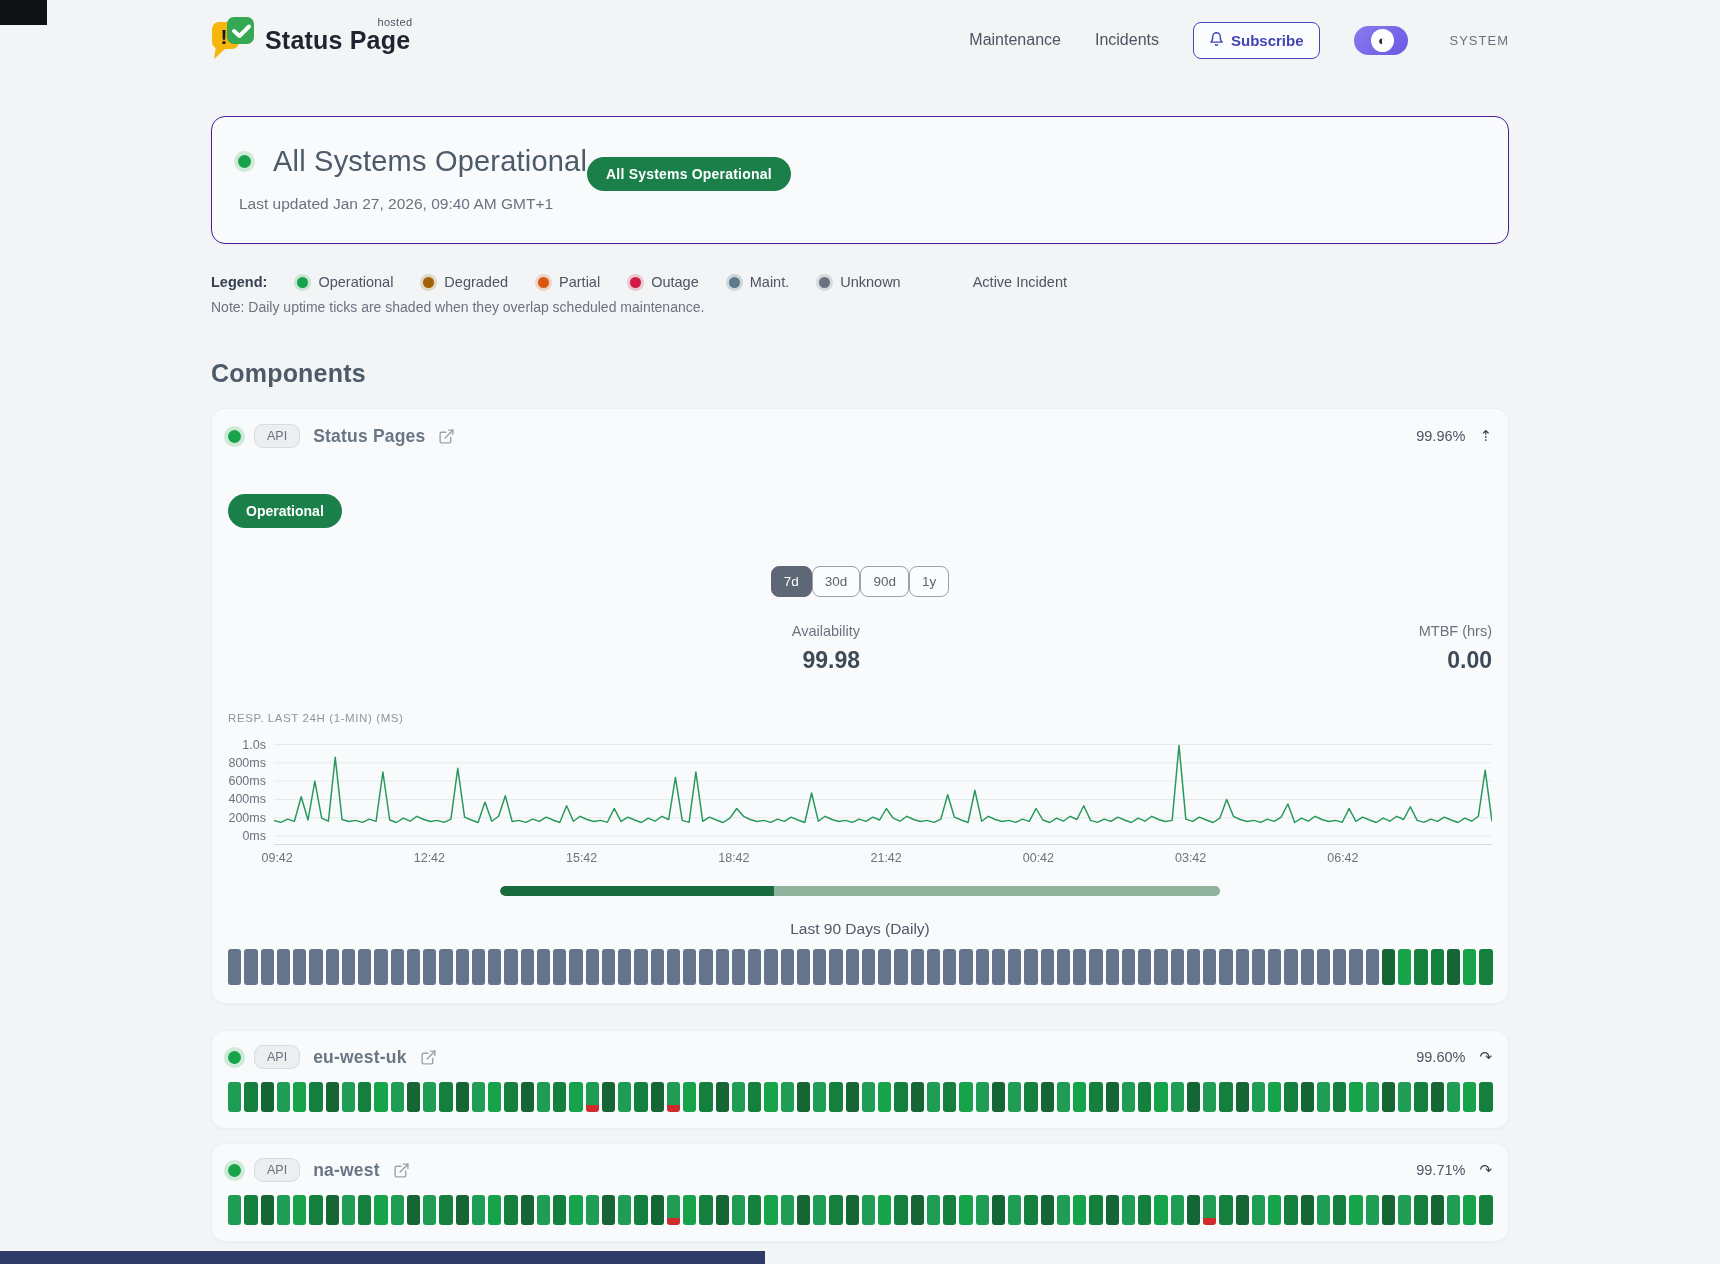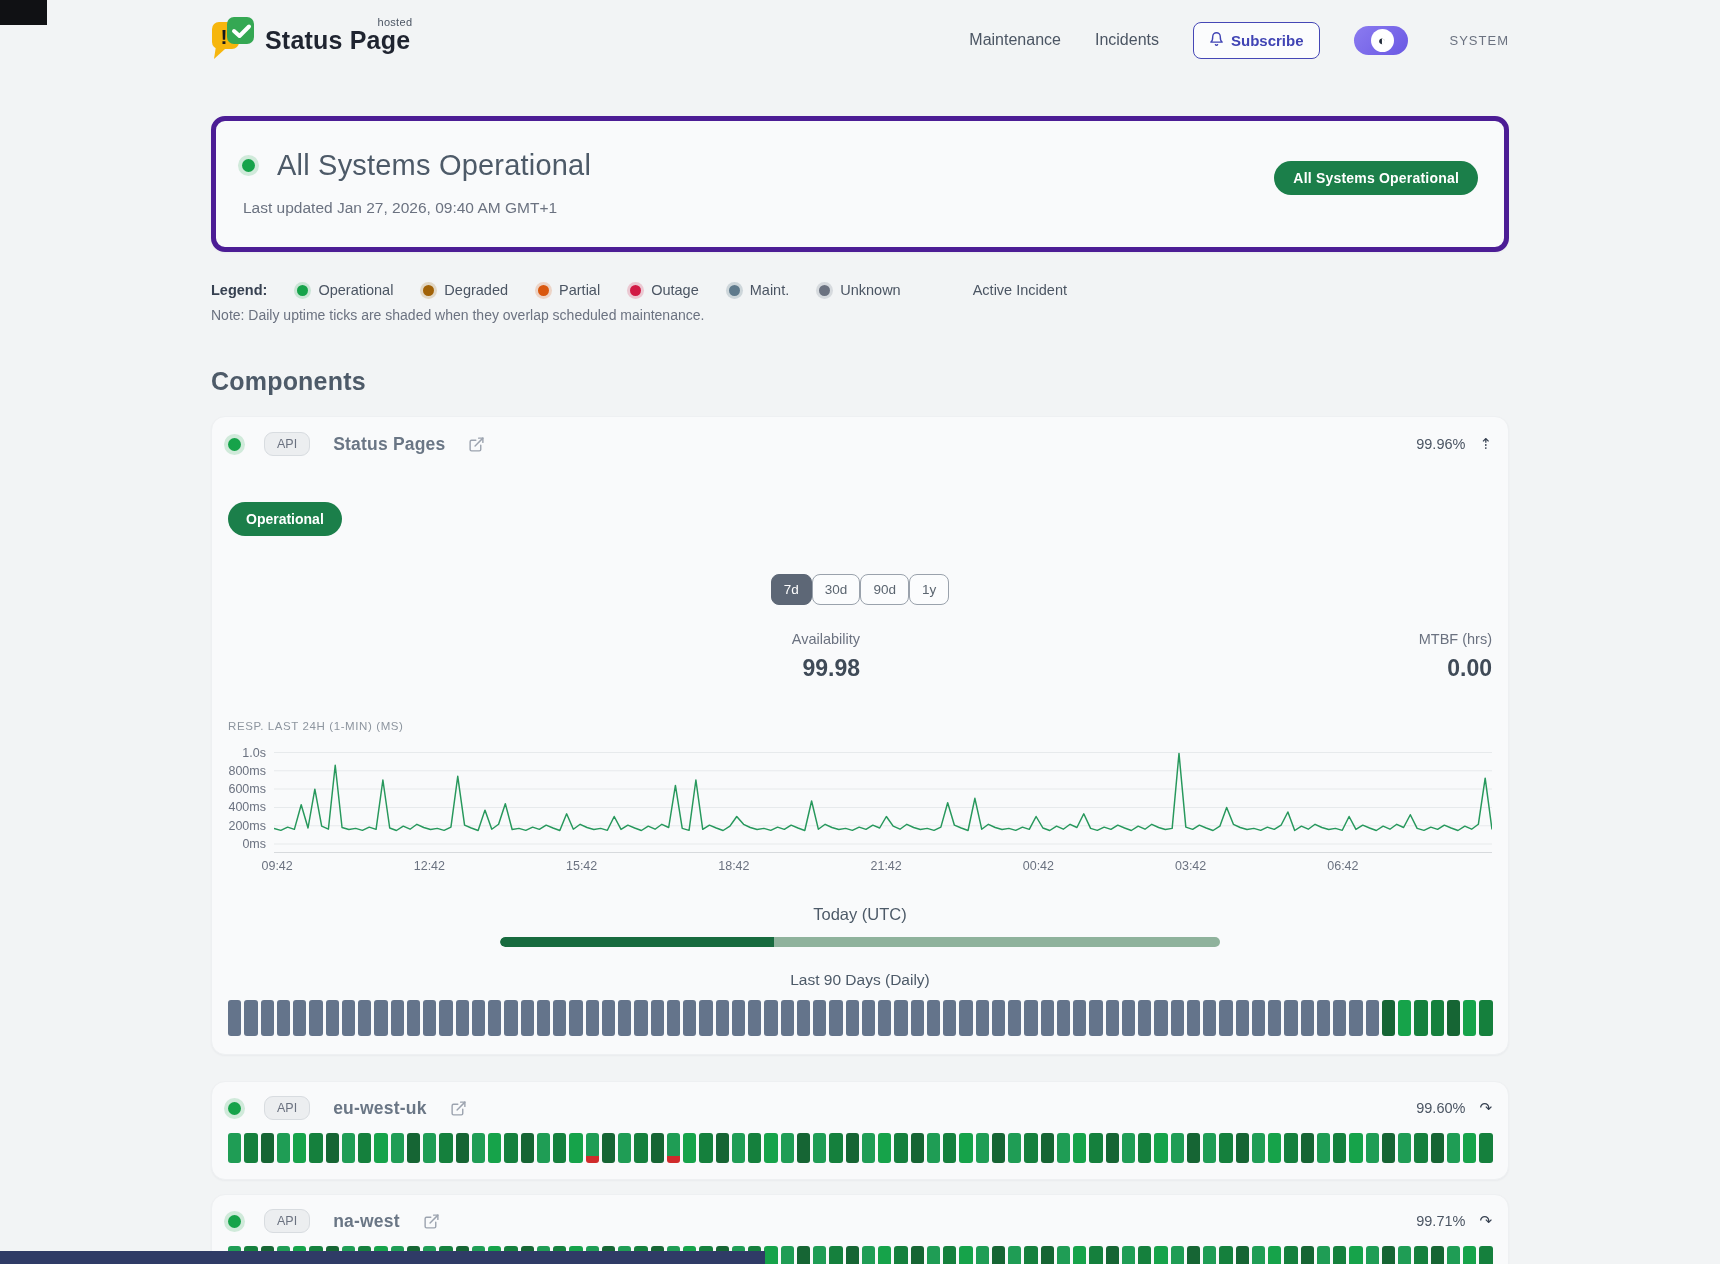--- a/index.html
+++ b/index.html
@@ -22,41 +22,41 @@
   .brand-text { position:relative; font-size:25px; font-weight:700; color:#1f2430; letter-spacing:.2px; }
   .brand-sup { position:absolute; top:-10px; right:-2px; font-size:11px; font-weight:500; color:#4b5563; letter-spacing:.3px; }
   .nav { display:flex; align-items:center; gap:34px; }
   .nav-link { font-size:16px; color:#4b5563; cursor:pointer; background:none; border:none; font-family:inherit; }
   .subscribe-btn { display:flex; align-items:center; gap:7px; border:1.5px solid #4547b6; border-radius:8px; background:#fbfcfd; color:#4044b4; font-weight:700; font-size:15px; padding:8px 15px; cursor:pointer; font-family:inherit; }
   .toggle { width:54px; height:29px; border-radius:15px; background:linear-gradient(135deg,#8b7bf0,#6a58e3); position:relative; cursor:pointer; border:none; }
   .toggle-knob { position:absolute; top:3px; left:17px; width:23px; height:23px; border-radius:50%; background:#fff; display:flex; align-items:center; justify-content:center; font-size:13px; color:#1f2937; line-height:1; }
   .theme-label { font-size:13px; color:#6b7280; letter-spacing:1px; margin-left:8px; }
 
   
-  .hero-card { margin-top:50px; background:#f9fafb; border:5px solid #4c1d95; border-radius:14px; padding:28px 26px 30px; display:flex; justify-content:space-between; align-items:flex-start; box-shadow:0 1px 2px rgba(16,24,40,.04); }
+  .hero-card { margin-top:50px; background:#f9fafb; border:1px solid #4c1d95; border-radius:14px; padding:28px 26px 30px; display:flex; justify-content:flex-start; align-items:flex-start; box-shadow:0 1px 2px rgba(16,24,40,.04); }
   .hero-title-row { display:flex; align-items:center; gap:22px; }
   .status-dot { width:13px; height:13px; border-radius:50%; background:#16a34a; box-shadow:0 0 0 4px rgba(22,163,74,.18); flex:none; }
   .hero-title { font-size:29px; font-weight:500; color:#4d5a68; letter-spacing:.2px; }
   .hero-sub { margin-top:17px; margin-left:1px; font-size:15.5px; color:#6b7280; }
   .hero-badge { margin-top:12px; background:#1b7f4a; color:#fff; font-size:14px; font-weight:700; padding:9px 19px; border-radius:999px; letter-spacing:.2px; }
 
   
   .legend-row { margin-top:30px; display:flex; align-items:center; gap:30px; font-size:14.5px; color:#4b5563; flex-wrap:nowrap; }
   .legend-label { font-weight:700; color:#374151; }
   .legend-item { display:flex; align-items:center; gap:10px; }
   .legend-item-spaced { margin-left:42px; }
   .legend-dot { width:11px; height:11px; border-radius:50%; flex:none; }
   .legend-note { margin-top:9px; font-size:14px; color:#6b7280; }
 
   
   .components-title { margin-top:44px; font-size:25px; font-weight:600; color:#4d5a68; letter-spacing:.2px; }
   .card { background:#f9fafb; border:1px solid #eef0f2; border-radius:14px; box-shadow:0 1px 2px rgba(16,24,40,.04); }
   .main-card { margin-top:20px; padding:15px 16px 18px; }
   .comp-row { display:flex; align-items:center; justify-content:space-between; }
-  .comp-left { display:flex; align-items:center; gap:23px; }
+  .comp-left { display:flex; align-items:center; gap:13px; }
   .api-pill { background:#eceef0; border:1px solid #d8dce0; color:#6b7280; font-size:12.5px; padding:4px 12px; border-radius:9px; }
   .comp-name { font-size:17.5px; font-weight:700; color:#6a7685; letter-spacing:.2px; }
   .ext-link { display:inline-flex; cursor:pointer; }
   .comp-right { display:flex; align-items:center; gap:14px; font-size:14.5px; color:#4b5563; }
   .collapse-icon { font-size:15px; color:#374151; cursor:pointer; }
 
   .op-badge { display:inline-block; margin-top:46px; background:#1b7f4a; color:#fff; font-size:14px; font-weight:700; padding:9px 18px; border-radius:999px; }
 
   .range-row { margin-top:38px; display:flex; justify-content:center; }
   .range-btn { font-family:inherit; font-size:13.5px; padding:7px 12px; border-radius:8px; border:1px solid #9aa2ac; background:#fbfcfd; color:#5b6570; cursor:pointer; min-width:40px; }
@@ -247,21 +247,20 @@
         <span style="left: 0%;">09:42</span>
         <span style="left: 12.5%;">12:42</span>
         <span style="left: 25%;">15:42</span>
         <span style="left: 37.5%;">18:42</span>
         <span style="left: 50%;">21:42</span>
         <span style="left: 62.5%;">00:42</span>
         <span style="left: 75%;">03:42</span>
         <span style="left: 87.5%;">06:42</span>
       </div>
 
-    <div class="today-label">Today (UTC)</div>
     <div class="today-bar">
       <div class="today-elapsed" style="width: 38%; background: rgb(24, 107, 63);"></div>
       <div class="today-remaining" style="background: rgb(143, 178, 156);"></div>
     </div>
 
     <div class="history-label">Last 90 Days (Daily)</div>
     <div class="ticks ticks-lg">
         <span class="tick" style="background: rgb(100, 116, 139);"></span>
         <span class="tick" style="background: rgb(100, 116, 139);"></span>
         <span class="tick" style="background: rgb(100, 116, 139);"></span>

